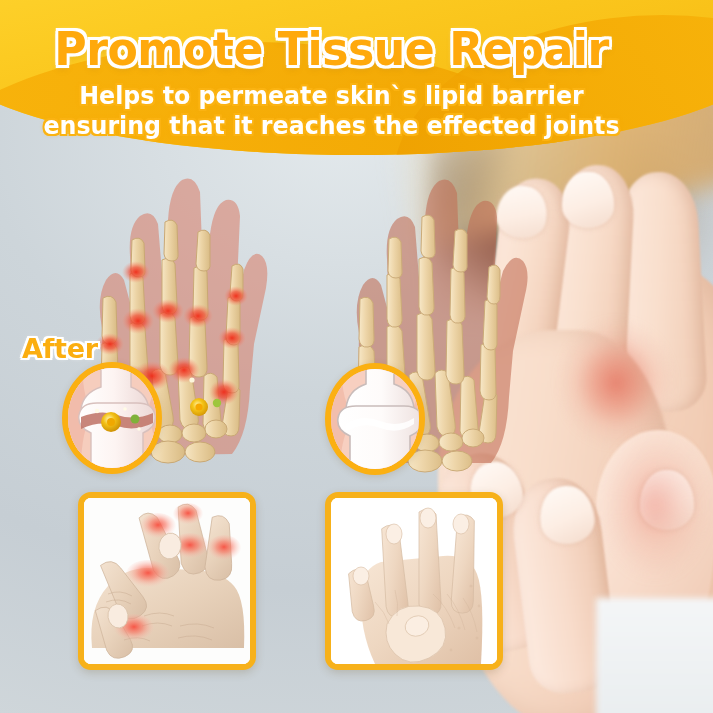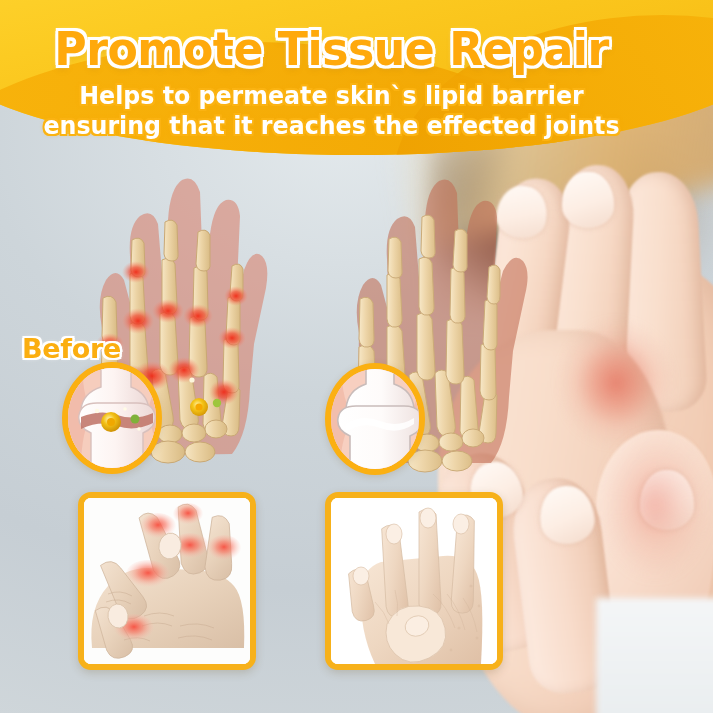--- a/index.html
+++ b/index.html
@@ -432,21 +432,21 @@
       </g>
 
       <g fill="url(#bone2)" stroke="#cbab78" stroke-width="1">
         <path d="M148 190 q9 -6 14 3 l1 42 q1 10 -7 10 q-8 0 -9 -9 Z"></path>
         <path d="M152 146 q8 -5 12 4 l0 36 q1 9 -6 9 q-7 0 -8 -8 Z"></path>
         <path d="M156 112 q8 -5 11 3 l0 26 q0 8 -6 8 q-6 0 -7 -7 Z"></path>
       </g>
     </svg>
   </div>
 
-  <div class="ba-label label-before">Before</div>
+  <div class="ba-label label-before">After</div>
 
   <div class="joint-circle jc-before">
     <svg class="joint-svg" width="112" height="124" viewBox="0 0 112 124">
       <defs>
         <linearGradient id="jb" x1="0" y1="0" x2="1" y2="0">
           <stop offset="0%" stop-color="#ffffff"></stop>
           <stop offset="48%" stop-color="#fdf4f2"></stop>
           <stop offset="100%" stop-color="#ecd8d6"></stop>
         </linearGradient>
         <radialGradient id="goutb" cx="40%" cy="36%" r="64%">

